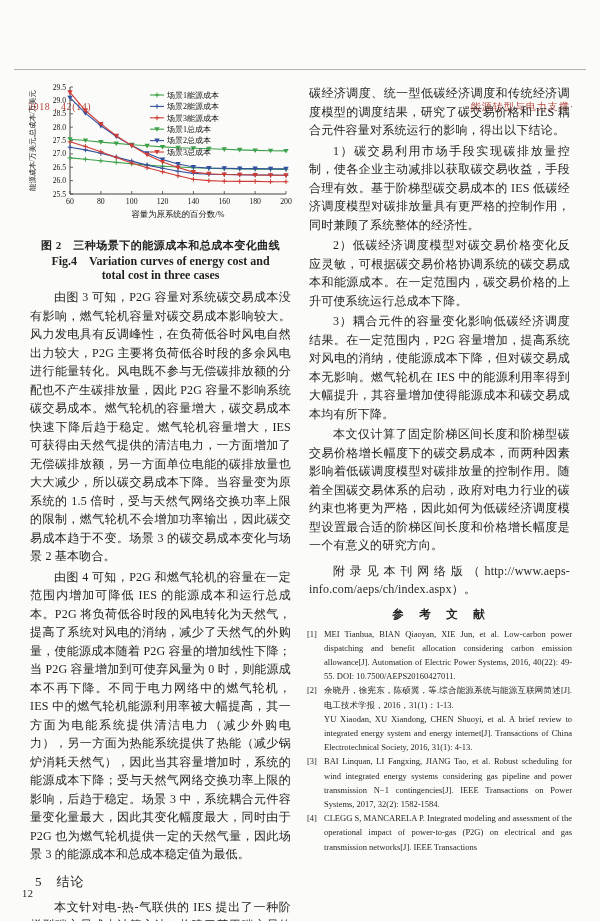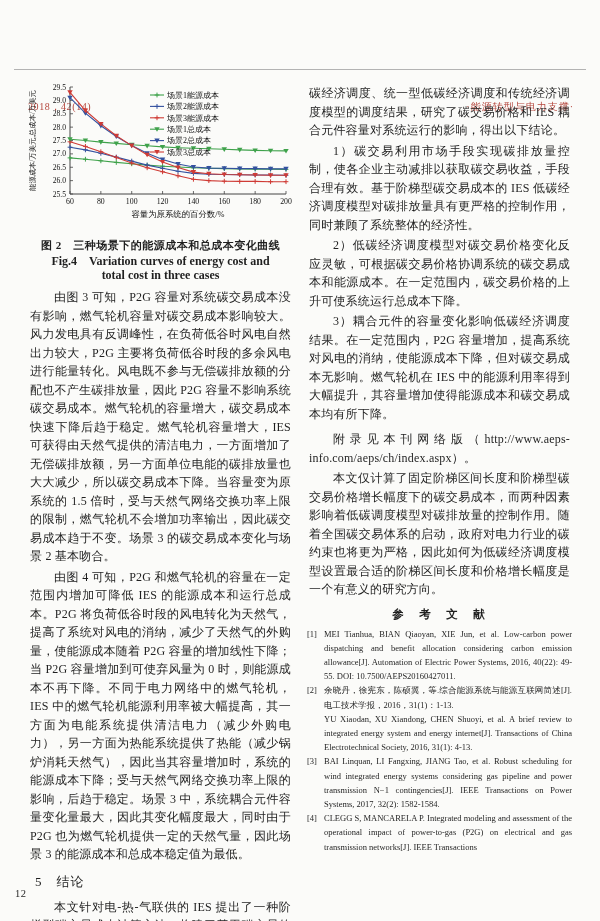--- a/index.html
+++ b/index.html
@@ -17,21 +17,21 @@
   svg text{font-family:"Liberation Serif","DejaVu Serif",serif;fill:#111;}
   .cap-zh{text-align:center;font-weight:700;font-size:11px;letter-spacing:.5px;margin-top:2px;}
   .cap-en{text-align:center;font-weight:700;font-size:12px;width:84%;margin:1px auto 0;line-height:14px;}
   p.body{margin:2px;font-size:12px;line-height:18.5px;text-align:justify;letter-spacing:.2px;}
   p.indent{text-indent:2em;}
   h2.sec{font-size:13px;font-weight:400;margin:9px 7px 7px;letter-spacing:1px;}
   h3.refs-h{text-align:center;font-size:11.5px;font-weight:700;margin:8px 0 5px;letter-spacing:2px;}
   .ref{display:flex;font-size:8.5px;line-height:14.2px;text-align:justify;}
   .ref-num{flex:0 0 17px;}
   .ref-body{flex:1;}
-  .pageno{position:absolute;left:15px;top:888px;font-size:10.5px;letter-spacing:.5px;}
+  .pageno{position:absolute;left:22px;top:888px;font-size:10.5px;letter-spacing:.5px;}
 </style>
 </head>
 <body>
 
 <div class="page">
 
   <div class="hdr">
     <span class="issue">2018，42(14)</span>
     <span class="coltitle">·能源转型与电力支撑·</span>
   </div>
@@ -204,22 +204,22 @@
       <p class="body indent">由图 4 可知，P2G 和燃气轮机的容量在一定范围内增加可降低 IES 的能源成本和运行总成本。P2G 将负荷低谷时段的风电转化为天然气，提高了系统对风电的消纳，减少了天然气的外购量，使能源成本随着 P2G 容量的增加线性下降；当 P2G 容量增加到可使弃风量为 0 时，则能源成本不再下降。不同于电力网络中的燃气轮机，IES 中的燃气轮机能源利用率被大幅提高，其一方面为电能系统提供清洁电力（减少外购电力），另一方面为热能系统提供了热能（减少锅炉消耗天然气），因此当其容量增加时，系统的能源成本下降；受与天然气网络交换功率上限的影响，后趋于稳定。场景 3 中，系统耦合元件容量变化量最大，因此其变化幅度最大，同时由于 P2G 也为燃气轮机提供一定的天然气量，因此场景 3 的能源成本和总成本稳定值为最低。</p>
       <h2 class="sec">5　结论</h2>
       <p class="body indent">本文针对电-热-气联供的 IES 提出了一种阶梯型碳交易成本计算方法，构建了基于碳交易的 IES 低碳经济调度模型。本文比较分析了阶梯型低</p>
     </div>
 
     <div class="col">
       <p class="body">碳经济调度、统一型低碳经济调度和传统经济调度模型的调度结果，研究了碳交易价格和 IES 耦合元件容量对系统运行的影响，得出以下结论。</p>
       <p class="body indent">1）碳交易利用市场手段实现碳排放量控制，使各企业主动减排以获取碳交易收益，手段合理有效。基于阶梯型碳交易成本的 IES 低碳经济调度模型对碳排放量具有更严格的控制作用，同时兼顾了系统整体的经济性。</p>
       <p class="body indent">2）低碳经济调度模型对碳交易价格变化反应灵敏，可根据碳交易价格协调系统的碳交易成本和能源成本。在一定范围内，碳交易价格的上升可使系统运行总成本下降。</p>
       <p class="body indent">3）耦合元件的容量变化影响低碳经济调度结果。在一定范围内，P2G 容量增加，提高系统对风电的消纳，使能源成本下降，但对碳交易成本无影响。燃气轮机在 IES 中的能源利用率得到大幅提升，其容量增加使得能源成本和碳交易成本均有所下降。</p>
+      <p class="body indent">本文仅计算了固定阶梯区间长度和阶梯型碳交易价格增长幅度下的碳交易成本，而两种因素影响着低碳调度模型对碳排放量的控制作用。随着全国碳交易体系的启动，政府对电力行业的碳约束也将更为严格，因此如何为低碳经济调度模型设置最合适的阶梯区间长度和价格增长幅度是一个有意义的研究方向。</p>
       <p class="body indent" style="margin-top:7px;">附录见本刊网络版（http://www.aeps-info.com/aeps/ch/index.aspx）。</p>
-      <p class="body indent">本文仅计算了固定阶梯区间长度和阶梯型碳交易价格增长幅度下的碳交易成本，而两种因素影响着低碳调度模型对碳排放量的控制作用。随着全国碳交易体系的启动，政府对电力行业的碳约束也将更为严格，因此如何为低碳经济调度模型设置最合适的阶梯区间长度和价格增长幅度是一个有意义的研究方向。</p>
       <h3 class="refs-h">参　考　文　献</h3>
       <div class="ref">
         <span class="ref-num">[1]</span>
         <div class="ref-body">
           <div>MEI Tianhua, BIAN Qiaoyan, XIE Jun, et al. Low-carbon power dispatching and benefit allocation considering carbon emission allowance[J]. Automation of Electric Power Systems, 2016, 40(22): 49-55. DOI: 10.7500/AEPS20160427011.</div>
         </div>
       </div>
       <div class="ref">
         <span class="ref-num">[2]</span>
         <div class="ref-body">

